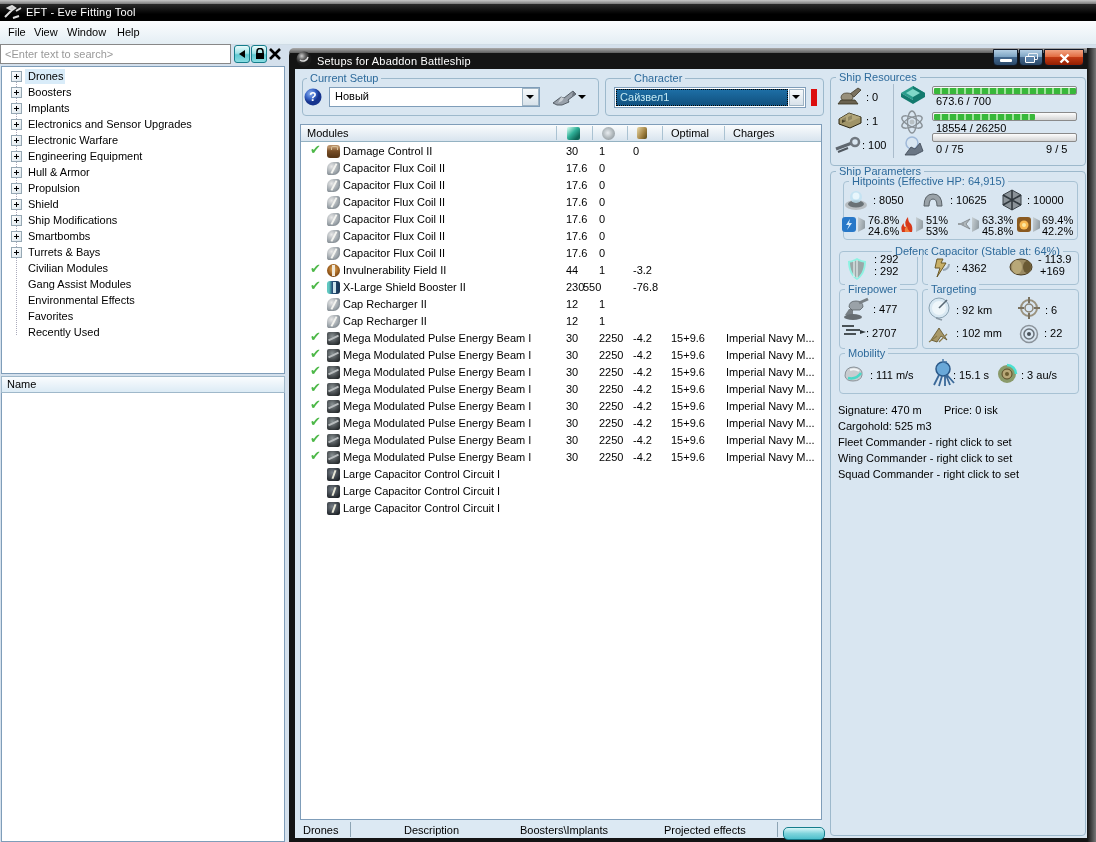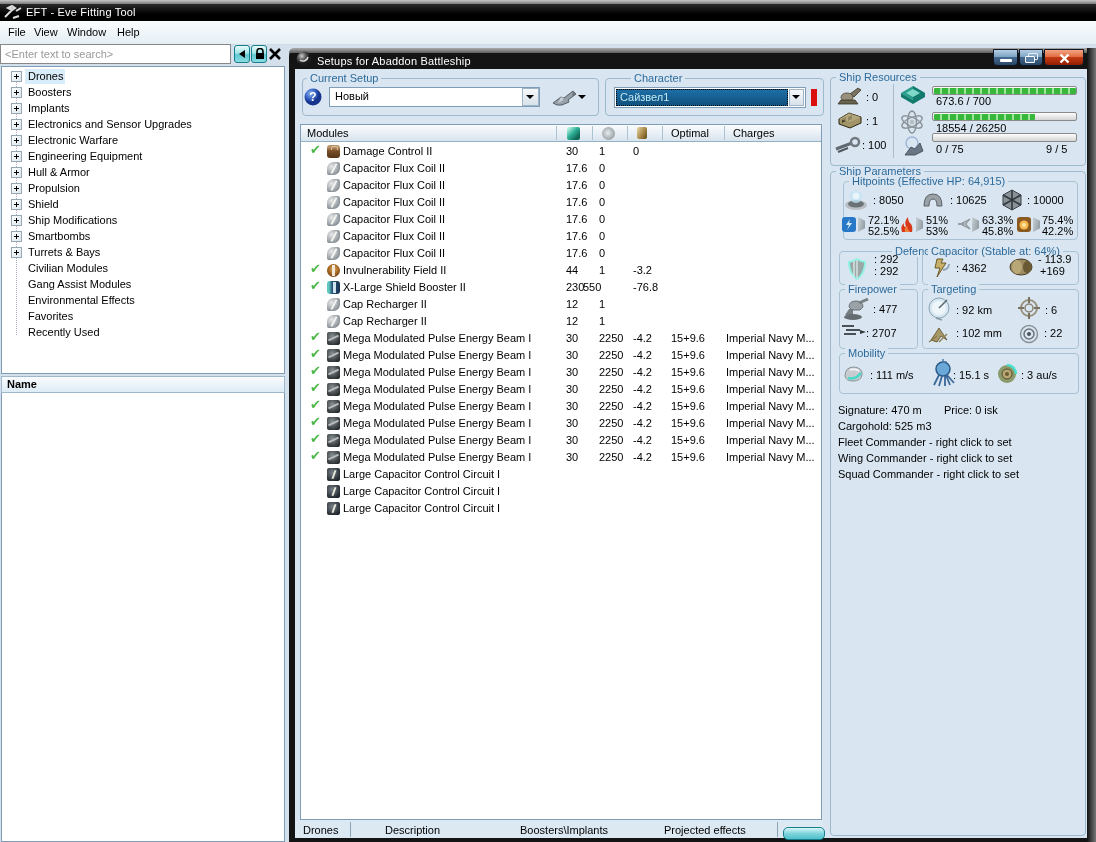--- a/index.html
+++ b/index.html
@@ -12,21 +12,21 @@
 #searchbox{left:0;top:44px;width:231px;height:20px;background:#fff;border:1px solid #888;box-sizing:border-box;}
 #searchtext{left:5px;top:48px;color:#999;}
 .tealbtn{top:45px;width:16px;height:18px;border:1px solid #157d8c;border-radius:3px;
  background:linear-gradient(#e9fbfb,#9fe2e6 45%,#5ec9d2 55%,#8adde2);box-sizing:border-box;}
 
 #treebox{left:1px;top:66px;width:284px;height:308px;background:#fff;border:1px solid #7f9db9;box-sizing:border-box;}
 .ti{left:28px;height:16px;line-height:16px;white-space:nowrap;}
 .plus{left:11px;width:11px;height:11px;border:1px solid #96a8b4;background:linear-gradient(135deg,#fff,#dce6ec);box-sizing:border-box;}
 .plus:before{content:"";position:absolute;left:2px;top:4px;width:5px;height:1px;background:#000;}
 .plus:after{content:"";position:absolute;left:4px;top:2px;width:1px;height:5px;background:#000;}
-#namehdr{left:1px;top:376px;width:284px;height:17px;background:linear-gradient(#fafcfe,#dcebf5);border:1px solid #9fb8ca;box-sizing:border-box;line-height:15px;padding-left:5px;font-weight:bold;}
+#namehdr{left:1px;top:376px;width:284px;height:17px;background:linear-gradient(#fafcfe,#dcebf5);border:1px solid #9fb8ca;box-sizing:border-box;line-height:15px;padding-left:5px;}
 #namelist{left:1px;top:393px;width:284px;height:449px;background:#fff;border:1px solid #7f9db9;border-top:none;box-sizing:border-box;}
 
 #mdi{left:289px;top:48px;width:807px;height:794px;background:#141414;border-radius:8px 8px 0 0;}
 #mdishade{left:1087px;top:48px;width:9px;height:794px;background:linear-gradient(90deg,#111,#777);}
 #mdiclient{left:295px;top:69px;width:792px;height:769px;background:#d9e6f1;}
 #mdititle{left:317px;top:55px;color:#fff;font-size:11px;letter-spacing:0.2px;}
 .capbtn{top:49px;height:17px;box-sizing:border-box;border:1px solid #101826;}
 #btnmin{left:993px;width:25px;border-radius:0 0 4px 4px;background:linear-gradient(#b4cfe4,#7da4c4 45%,#44688e 50%,#2a4868);}
 #btnmax{left:1019px;width:24px;border-radius:0 0 4px 4px;background:linear-gradient(#b4cfe4,#7da4c4 45%,#44688e 50%,#2a4868);}
 #btncls{left:1044px;width:40px;border-radius:0 0 4px 4px;background:linear-gradient(#f2a584,#e26c42 45%,#c23a14 50%,#911e02);}
@@ -403,43 +403,43 @@
 <svg class="abs" style="left:1001px;top:189px" width="22" height="22" viewBox="0 0 22 22">
       <path d="M11 1 L20 6 20 16 11 21 2 16 2 6z" fill="#8a9298" stroke="#3a4248" stroke-width="1"></path>
       <path d="M11 1 V21 M2 6 L20 16 M20 6 L2 16" stroke="#30383e" stroke-width="1.6"></path>
     </svg>
 <div class="abs" style="left:1027px;top:194px">: 10000</div>
 <svg class="abs" style="left:841px;top:216px" width="16" height="17" viewBox="0 0 16 17">
       <rect x="1" y="1" width="14" height="15" rx="3" fill="#2878c8"></rect>
       <path d="M9 3 L5 9 h3 l-2 5 5 -7 h-3z" fill="#d8ecfc"></path>
     </svg>
 <div class="abs rwing" style="left:858px;top:217px"></div>
-<div class="abs" style="left:868px;top:214px">72.1%</div>
-<div class="abs" style="left:868px;top:225px">52.5%</div>
+<div class="abs" style="left:868px;top:214px">76.8%</div>
+<div class="abs" style="left:868px;top:225px">24.6%</div>
 <svg class="abs" style="left:899px;top:216px" width="16" height="17" viewBox="0 0 16 17">
       <path d="M3 16 Q1 10 5 7 Q4 11 7 11 Q5 5 9 1 Q9 6 12 8 Q14 11 13 16z" fill="#d83818"></path>
       <path d="M6 16 Q5 12 8 10 Q8 13 11 16z" fill="#f08040"></path>
     </svg>
 <div class="abs rwing" style="left:916px;top:217px"></div>
 <div class="abs" style="left:926px;top:214px">51%</div>
 <div class="abs" style="left:926px;top:225px">53%</div>
 <svg class="abs" style="left:956px;top:216px" width="16" height="17" viewBox="0 0 16 17">
       <path d="M14 3 L4 8 14 13 10 8z" fill="#b0b8bc" stroke="#787f84" stroke-width="0.8"></path>
       <path d="M2 8 h6" stroke="#989fa4" stroke-width="2"></path>
     </svg>
 <div class="abs rwing" style="left:972px;top:217px"></div>
 <div class="abs" style="left:982px;top:214px">63.3%</div>
 <div class="abs" style="left:982px;top:225px">45.8%</div>
 <svg class="abs" style="left:1016px;top:216px" width="16" height="17" viewBox="0 0 16 17">
       <rect x="1" y="1" width="14" height="15" rx="3" fill="#8a5a20"></rect>
       <circle cx="8" cy="9" r="4.5" fill="#f8b850"></circle>
       <circle cx="8" cy="9" r="2" fill="#fce8a0"></circle>
     </svg>
 <div class="abs rwing" style="left:1033px;top:217px"></div>
-<div class="abs" style="left:1042px;top:214px">75.4%</div>
+<div class="abs" style="left:1042px;top:214px">69.4%</div>
 <div class="abs" style="left:1042px;top:225px">42.2%</div>
 
 <div class="abs gb2" style="left:839px;top:251px;width:77px;height:32px"></div>
 <div class="abs gl" style="left:892px;top:246px">Defence</div>
 <svg class="abs" style="left:846px;top:257px" width="22" height="24" viewBox="0 0 22 24">
       <path d="M11 1 C14 3 18 4 20 4 C20 14 16 20 11 23 C6 20 2 14 2 4 C4 4 8 3 11 1z" fill="#8ef2e2"></path>
       <path d="M11 3 C13 4.5 16 5.5 18 5.5 C18 13 14.5 18.5 11 21 C7.5 18.5 4 13 4 5.5 C6 5.5 9 4.5 11 3z" fill="#9aa8a8"></path>
       <path d="M8 4 L8 20 M11 3 L11 21" stroke="#e8f0f0" stroke-width="1.2"></path>
     </svg>
 <div class="abs" style="left:874px;top:253px">: 292</div>
@@ -532,18 +532,18 @@
 <div class="abs rline" style="left:944px;top:404px">Price: 0 isk</div>
 <div class="abs rline" style="top:420px">Cargohold: 525 m3</div>
 <div class="abs rline" style="top:436px">Fleet Commander - right click to set</div>
 <div class="abs rline" style="top:452px">Wing Commander - right click to set</div>
 <div class="abs rline" style="top:468px">Squad Commander - right click to set</div>
 </div>
 <div id="tabs">
 <div class="abs" id="tabbar"></div>
 <div class="abs" style="left:303px;top:824px">Drones</div>
 <div class="abs tsep" style="left:350px"></div>
-<div class="abs" style="left:385px;top:824px">Description</div>
+<div class="abs" style="left:404px;top:824px">Description</div>
 <div class="abs" style="left:520px;top:824px">Boosters\Implants</div>
 <div class="abs" style="left:664px;top:824px">Projected effects</div>
 <div class="abs tsep" style="left:777px"></div>
 <div class="abs" style="left:783px;top:827px;width:40px;height:11px;border:1px solid #157d8c;border-radius:5px;background:linear-gradient(#d8f6f8,#7fd4dc 50%,#4ec0cc);"></div>
 </div>
 
 </body></html>

